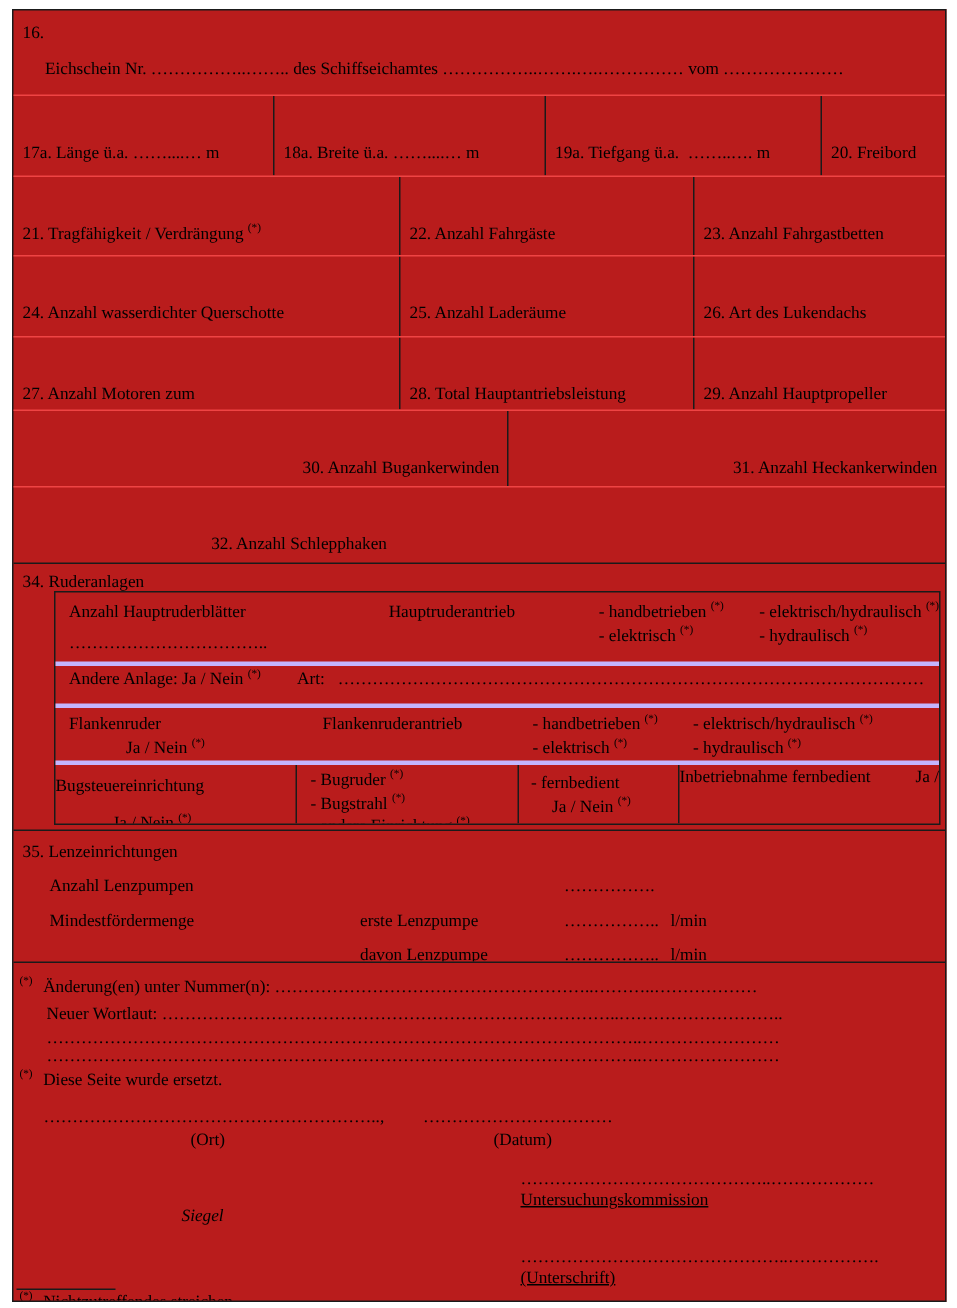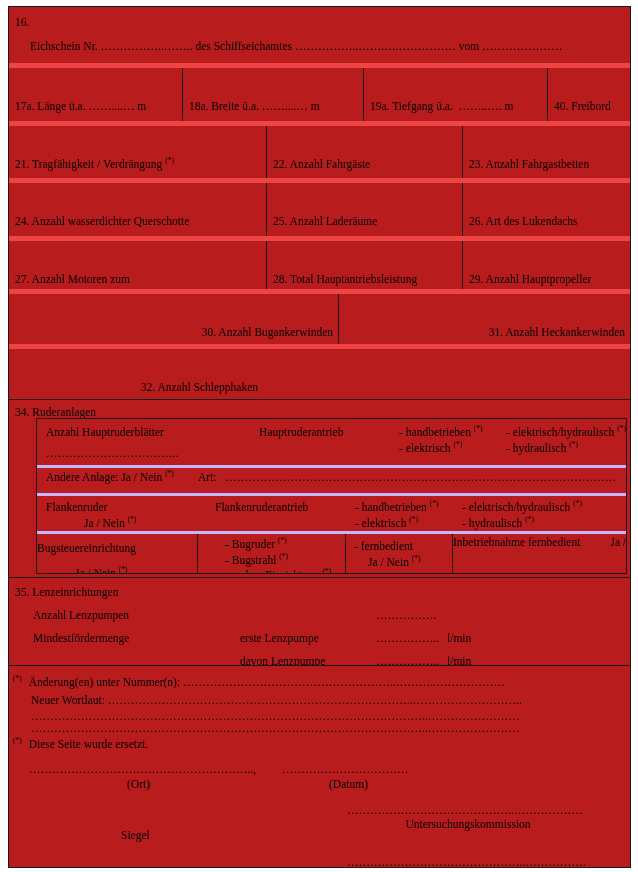--- a/index.html
+++ b/index.html
@@ -6,21 +6,21 @@
   body {
     width:638px; height:872px; background:#fdfdfd;
     font-family:"Liberation Serif", serif; font-size:11.5px; color:#000;
   }
   .page { position:relative; width:638px; height:872px; background:#ffffff; }
   .form {
     position:absolute; left:8px; top:6px; width:621px; height:860px;
     border:1.6px solid #1a1a1a; display:flex; flex-direction:column;
     background:#b91c1c;
   }
-  .row { display:flex; border-top:5px solid #ef4444; overflow:hidden; }
+  .row { display:flex; border-top:1px solid #ef4444; overflow:hidden; }
   .h53 { height:53px; } .h52 { height:52px; } .h48 { height:48px; } .h50 { height:50px;text-align:right; }
   .cell { border-left:1px solid #1a1a1a; padding:7px 5px 0 6px; white-space:pre; overflow:hidden; }
   .cell.first { border-left:none; }
   .w162 { width:162px; } .w169 { width:169px; } .w172 { width:172px; }
   .w248 { width:246px; } .w184 { width:184px; }
   .w318 { width:318px; } .w243 { width:243px; }
   .grow { flex:1; }
   .ln { line-height:14px; white-space:pre; }
   sup { font-size:7.5px; vertical-align:super; line-height:0; }
 
@@ -47,36 +47,36 @@
   .optB { flex:1; }
   .oln { line-height:16px; white-space:pre; }
   .ir2 { padding:3px 0 0 9px; display:flex; }
   .ir2 .left { width:152px; white-space:pre; }
   .ir2 .art { flex:1; white-space:pre; overflow:hidden; }
   .ir3 .ic1 { padding:3px 0 0 9px; }
   .ir3 .ic1 .oln.sub, .ir4 .ic1 .oln.sub { margin-left:38px; }
   .ir4 .ic1 { padding-top:6px; }
   .ir4 .ic1 .oln.sub { margin-top:9px; }
   .ic2 { width:138px; padding:3px 0 0 9px; }
-  .ic2 .oln { line-height:15.5px;margin-left:18px; }
+  .ic2 .oln { line-height:15.5px; }
   .ic3 { width:106px; display:flex; flex-direction:column; justify-content:center; }
   .ic3 .oln:first-child { padding-left:8px; }
   .ic3 .oln:last-child { padding-left:22px; }
   .ic4 { flex:1; display:flex; flex-direction:row; justify-content:space-between; text-align:center;gap:30px; }
 
   
   .s35 { position:relative; height:87px; border-top:1px solid #1a1a1a; overflow:hidden; }
   .abs { position:absolute; white-space:pre; line-height:14px; }
 
   
   .foot { position:relative; flex:1; border-top:1px solid #1a1a1a; overflow:hidden; }
   .fnline { position:absolute; white-space:pre; line-height:13px; }
   .sigblock { position:absolute; width:242px; }
   .sigblock .dots { white-space:pre; line-height:13px; }
-  .sigblock .lbl { text-align:center; margin-top:1px; }
+  .sigblock .lbl { margin-top:1px;text-decoration:underline; }
   .rule { position:absolute; border-top:1px solid #1a1a1a; }
 </style>
 </head>
 <body>
 
 <div class="page">
   <div class="form">
 
     <div class="row16">
       <div class="num">16.</div>
@@ -90,21 +90,21 @@
       </div>
       <div class="cell w169">
         <div class="ln">18a. Breite ü.a. ……....… m</div>
         
       </div>
       <div class="cell w172">
         <div class="ln">19a. Tiefgang ü.a.  ……..…. m</div>
         
       </div>
       <div class="cell grow">
-        <div class="ln">40. Freibord</div>
+        <div class="ln">20. Freibord</div>
         
       </div>
     </div>
 
     <div class="row h52">
       <div class="cell first w248">
         <div class="ln">21. Tragfähigkeit / Verdrängung <sup>(*)</sup></div>
         
       </div>
       <div class="cell w184">
@@ -256,21 +256,21 @@
       <div class="fnline" style="left:20px; top:97px;">…………………………………………………..,</div>
       <div class="fnline" style="left:273px; top:97px;">……………………………</div>
       <div class="fnline" style="left:118px; top:112px;">(Ort)</div>
       <div class="fnline" style="left:320px; top:112px;">(Datum)</div>
 
       <div class="sigblock" style="left:338px; top:138px;">
         <div class="dots">……………………………………..………………</div>
         <div class="lbl">Untersuchungskommission</div>
       </div>
 
-      <div class="fnline" style="left:112px; top:163px;">Siegel</div>
+      <div class="fnline" style="left:112px; top:163px;font-style:italic;">Siegel</div>
 
       <div class="sigblock" style="left:338px; top:190px;">
         <div class="dots">………………………………………..…………….</div>
         <div class="lbl">(Unterschrift)</div>
       </div>
 
       <div class="rule" style="left:2px; top:217px; width:66px;"></div>
       <div class="fnline" style="left:4px; top:220px;"><sup>(*)</sup><span style="margin-left:7px;">Nichtzutreffendes streichen.</span></div>
     </div>
 

